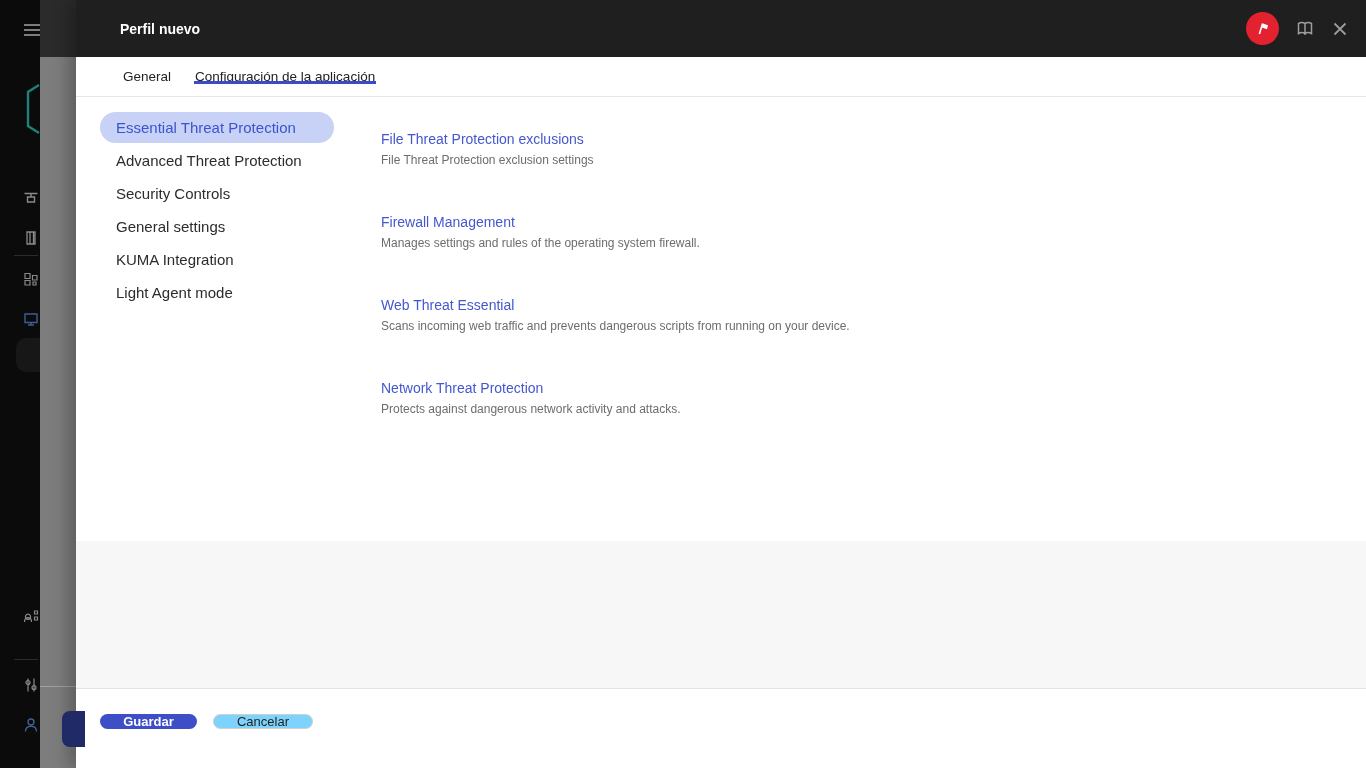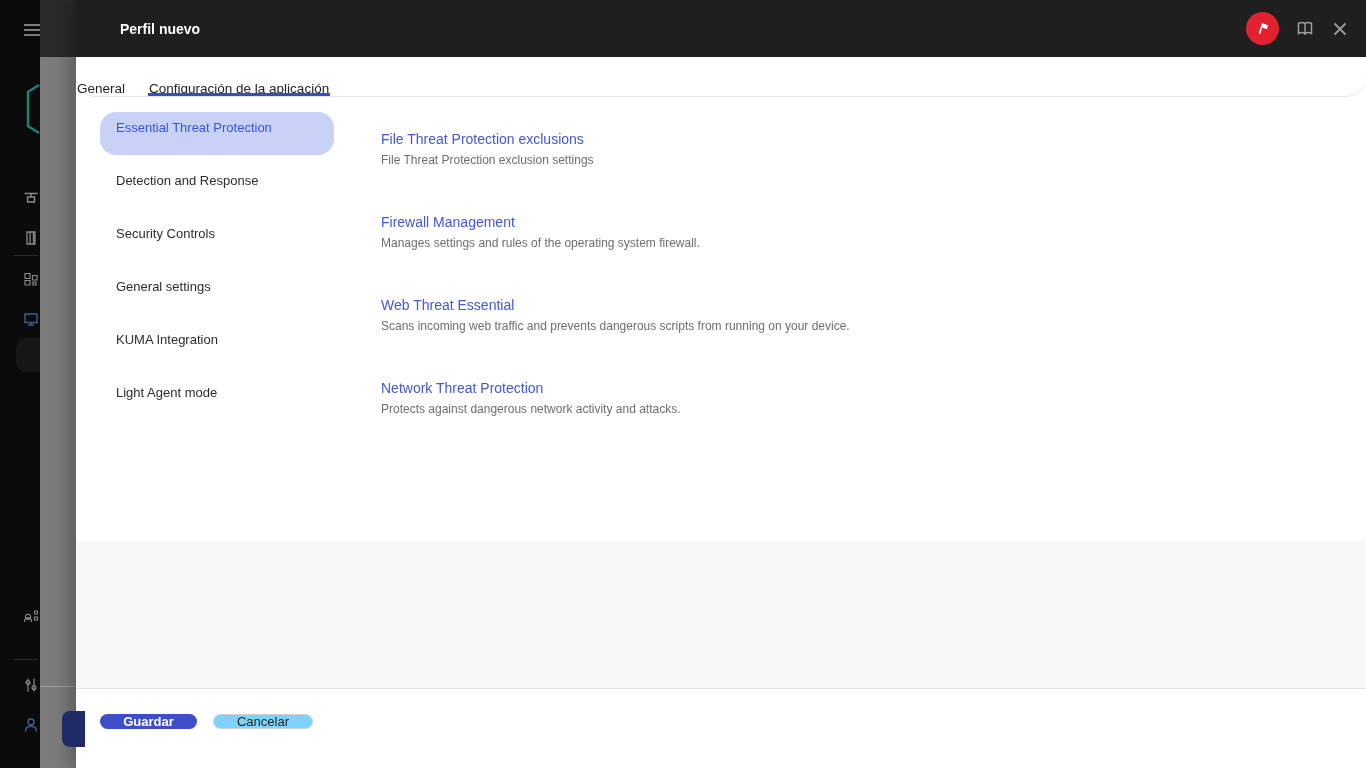--- a/index.html
+++ b/index.html
@@ -33,30 +33,30 @@
             box-shadow:-8px 0 16px rgba(0,0,0,.25); }
 
   #dlg-header { height:57px; flex:0 0 57px; background:#1f1f1f; display:flex; align-items:center; }
   #dlg-title { margin-left:44px; color:#fff; font-size:14px; font-weight:bold; }
   #hdr-right { margin-left:auto; margin-right:18px; display:flex; align-items:center; gap:17px; }
   #flag-badge { width:33px; height:33px; border-radius:50%; background:#e32230;
                 display:flex; align-items:center; justify-content:center; cursor:pointer; }
   .hdr-ic { display:flex; align-items:center; justify-content:center; cursor:pointer; }
 
   #tabbar { height:40px; flex:0 0 40px; border-bottom:1px solid #e7e7e7;
-            display:flex; align-items:flex-end; background:#fff;border-radius:20px; }
+            display:flex; align-items:center; padding-left:46px; background:#fff; }
   .tab { display:flex; align-items:center; margin-right:22px; font-size:13.5px;
          color:#222; cursor:pointer; padding:0 1px; position:relative; }
   .tab.active::after { content:""; position:absolute; left:0; right:0; bottom:0;
                        height:3px; background:#3b4bc8; }
 
   #dlg-body { flex:0 0 444px; display:flex; background:#fff; }
   #nav-panel { width:305px; padding:15px 0 0 24px; }
-  .nav-item { width:234px; height:43px; line-height:31px; border-radius:16px;
-              padding-left:16px; margin-bottom:10px; font-size:13px; color:#2c2c2c;
+  .nav-item { width:234px; height:31px; line-height:31px; border-radius:16px;
+              padding-left:16px; margin-bottom:2px; font-size:15px; color:#2c2c2c;
               cursor:pointer; white-space:nowrap; }
   .nav-item.selected { background:#c7d2f6; color:#3c53d1; }
 
   #content-col { flex:1; padding-top:33px; }
   .section { margin-bottom:45px; }
   .section-link { font-size:14px; color:#4457ce; margin-bottom:5px; cursor:pointer;
                   display:inline-block; line-height:18px; }
   .section-desc { font-size:12px; color:#6d6d6d; line-height:15px; }
 
   #dlg-spacer { flex:1; background:#f7f7f8; }
@@ -157,21 +157,21 @@
     </div>
 
     <div id="tabbar">
       <div class="tab">General</div>
       <div class="tab active">Configuración de la aplicación</div>
     </div>
 
     <div id="dlg-body">
       <div id="nav-panel">
         <div class="nav-item selected">Essential Threat Protection</div>
-        <div class="nav-item">Detection and Response</div>
+        <div class="nav-item">Advanced Threat Protection</div>
         <div class="nav-item">Security Controls</div>
         <div class="nav-item">General settings</div>
         <div class="nav-item">KUMA Integration</div>
         <div class="nav-item">Light Agent mode</div>
       </div>
 
       <div id="content-col">
         <div class="section">
           <div class="section-link">File Threat Protection exclusions</div>
           <div class="section-desc">File Threat Protection exclusion settings</div>

